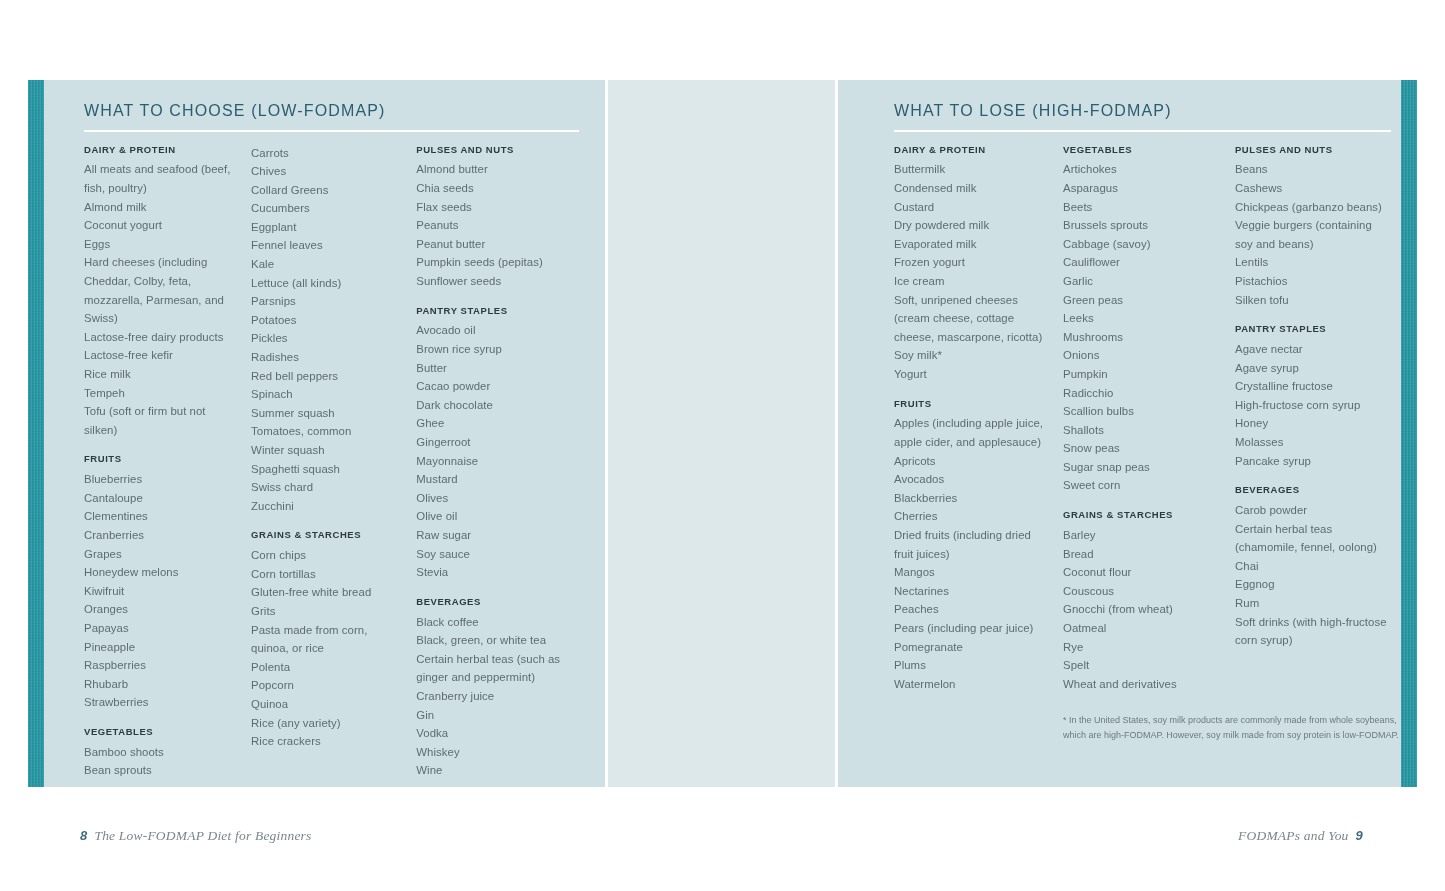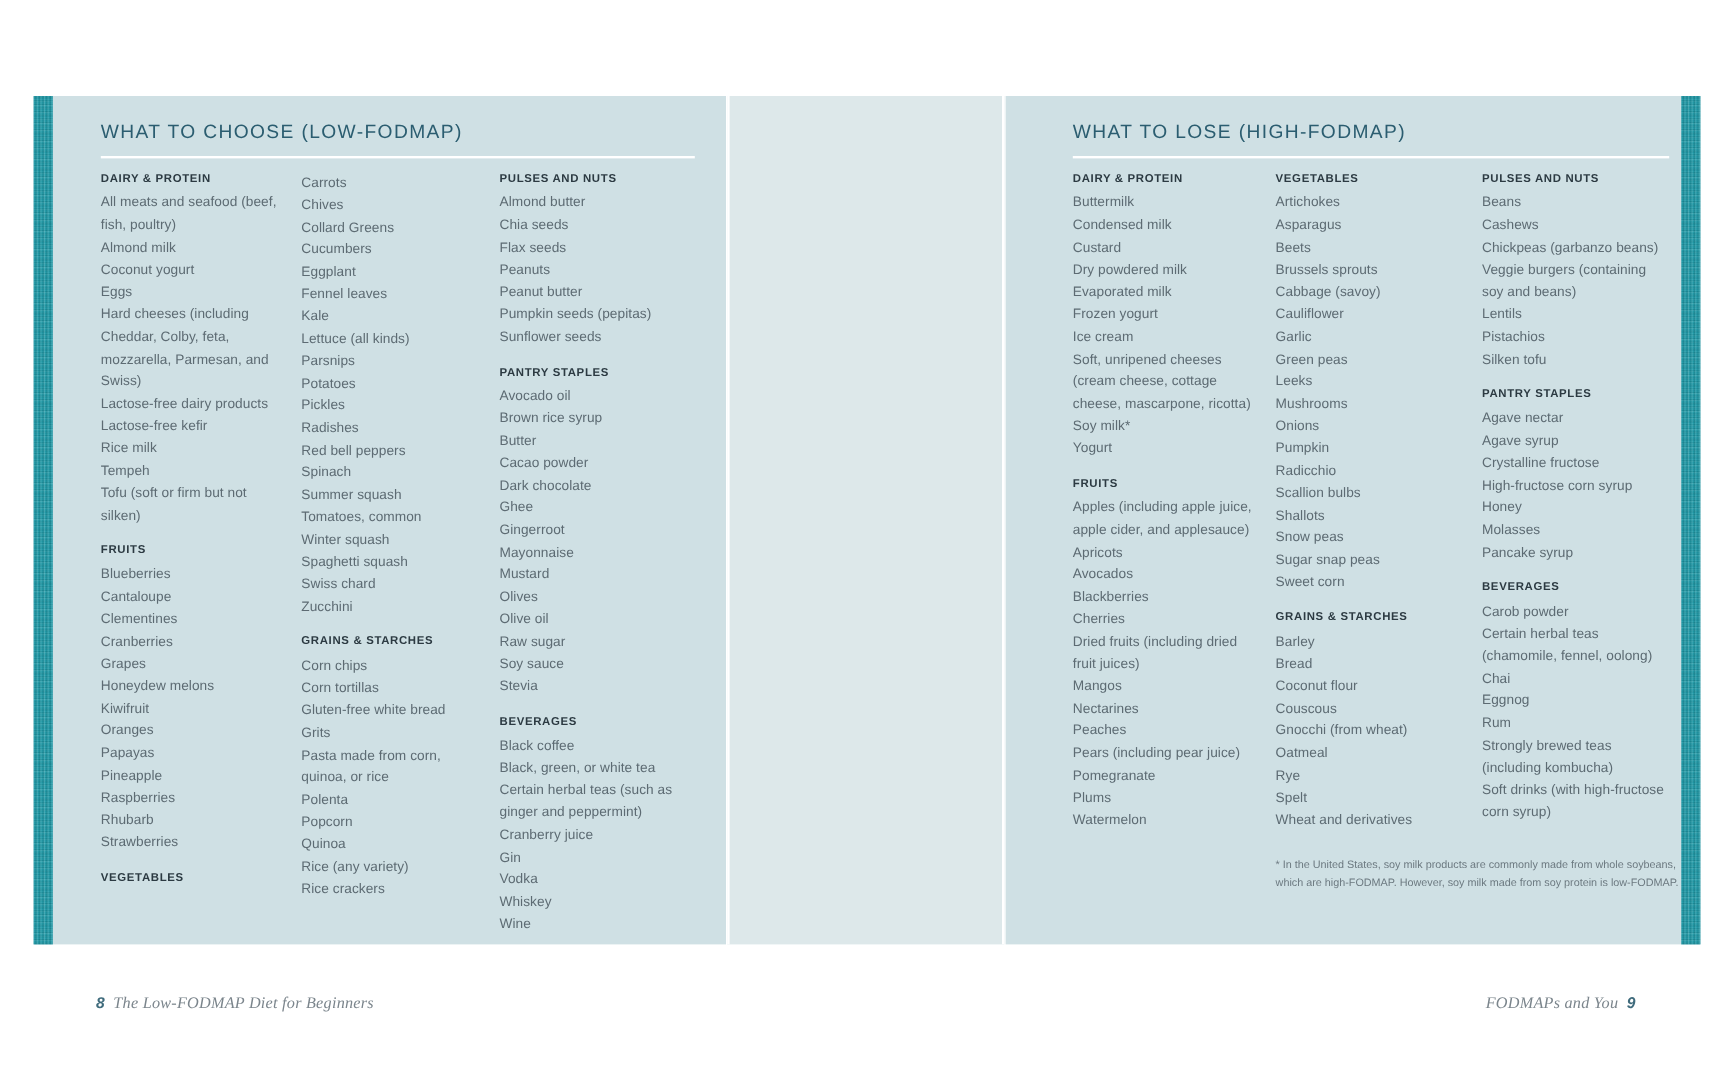--- a/index.html
+++ b/index.html
@@ -202,20 +202,24 @@
               <li>Oranges</li>
               <li>Papayas</li>
               <li>Pineapple</li>
               <li>Raspberries</li>
               <li>Rhubarb</li>
               <li>Strawberries</li>
             </ul>
           </div>
           <div class="cat-block">
             <div class="cat-head">VEGETABLES</div>
+            <ul class="items">
+              <li>Bamboo shoots</li>
+              <li>Bean sprouts</li>
+            </ul>
           </div>
         </div>
 
         <div class="col col-2">
           <div class="cat-block">
             <ul class="items">
               <li>Carrots</li>
               <li>Chives</li>
               <li>Collard Greens</li>
               <li>Cucumbers</li>
@@ -416,21 +420,20 @@
             </ul>
           </div>
           <div class="cat-block">
             <div class="cat-head">BEVERAGES</div>
             <ul class="items">
               <li>Carob powder</li>
               <li>Certain herbal teas (chamomile, fennel, oolong)</li>
               <li>Chai</li>
               <li>Eggnog</li>
               <li>Rum</li>
-              <li>Strongly brewed teas (including kombucha)</li>
               <li>Soft drinks (with high-fructose corn syrup)</li>
             </ul>
           </div>
         </div>
 
       </div>
     </div>
   </div>
 
   <div class="edge edge-left"></div>

